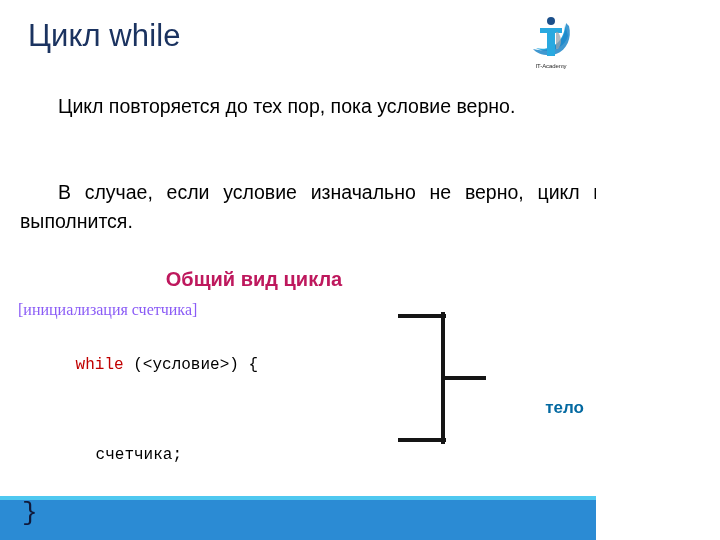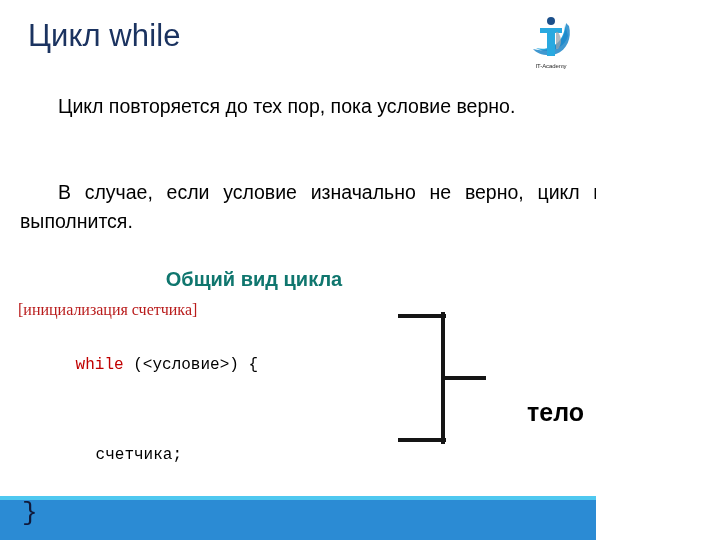--- a/index.html
+++ b/index.html
@@ -75,21 +75,21 @@
   
   #general-form-heading {
     position: absolute;
     left: 0;
     top: 268px;
     width: 508px;
     text-align: center;
     font-family: "Liberation Sans", sans-serif;
     font-size: 20px;
     font-weight: bold;
-    color: #0f766e;
+    color: #be185d;
     white-space: nowrap;
   }
 
   
   #code-block {
     position: absolute;
     left: 18px;
     top: 300px;
     width: 400px;
   }
@@ -97,21 +97,21 @@
     font-family: "Liberation Mono", "DejaVu Sans Mono", monospace;
     font-size: 16px;
     line-height: 30px;
     color: #000000;
     white-space: pre;
   }
   .annot {
     font-family: "Liberation Serif", serif;
     font-size: 16px;
     line-height: 20px;
-    color: #b91c1c;
+    color: #8b5cf6;
     white-space: pre;
   }
   .kw { color: #c00000; }
   #line-operator { padding-left: 20px; }
   #line-dots { padding-left: 20px; }
 
   
   #closing-brace {
     position: absolute;
     left: 22px;
@@ -131,23 +131,23 @@
     width: 106px;
     height: 136px;
   }
 
   
   #label-telo {
     position: absolute;
     right: 12px;
     top: 398px;
     font-family: "Liberation Sans", sans-serif;
-    font-size: 25px;
+    font-size: 17px;
     font-weight: bold;
-    color: #000000;
+    color: #0369a1;
     white-space: nowrap;
   }
 
   
   #bottom-bar {
     position: absolute;
     left: 0;
     bottom: 0;
     width: 720px;
     height: 44px;

